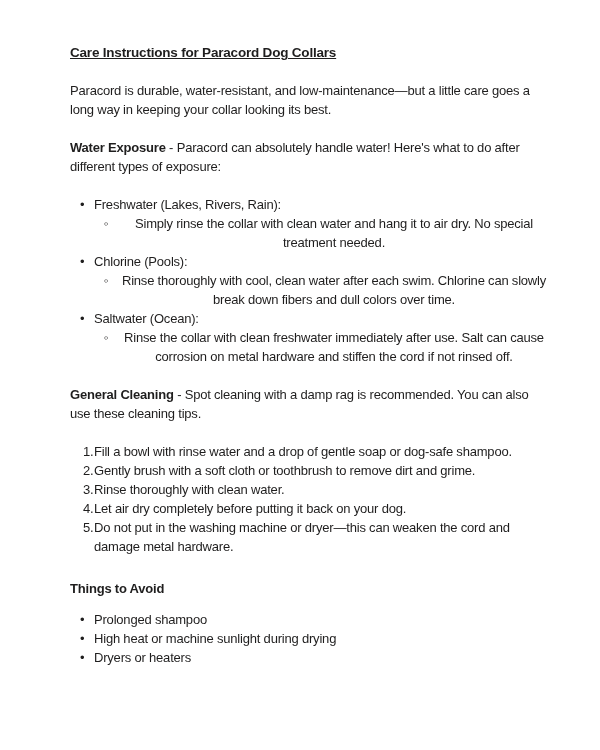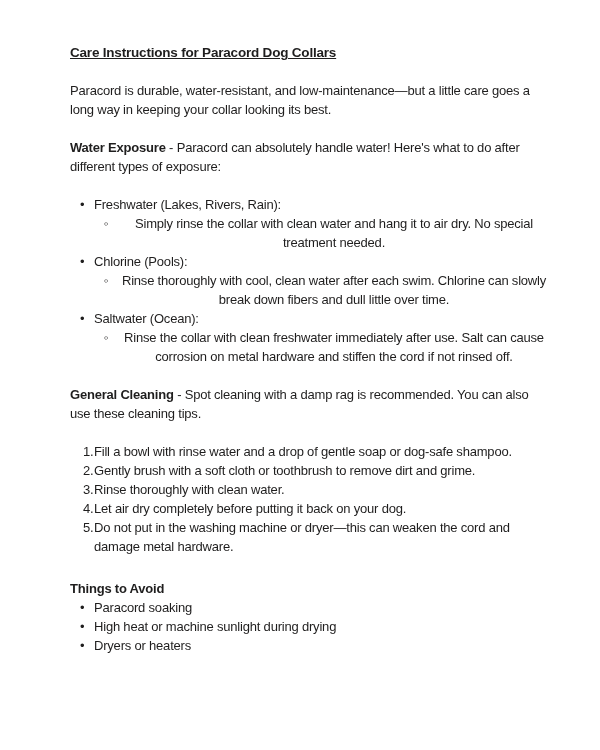--- a/index.html
+++ b/index.html
@@ -20,21 +20,21 @@
     font-size: 13.5px;
     font-weight: 700;
     text-decoration: underline;
     margin: 0 0 19px 0;
     letter-spacing: -0.2px;
   }
   p { margin: 0 0 19px 0; }
   p.tight { margin-bottom: 0; }
   .b { font-weight: 700; margin-top: 23px; }
 
-  ul, ol { margin: 0 0 19px 0; padding: 0 0 0 24px; list-style: none; }
+  ul, ol { margin: 12px 0 19px 0; padding: 0 0 0 24px; list-style: none; }
   li { position: relative; }
 
   ul.disc > li::before {
     content: "\2022";
     position: absolute; left: -14px; top: 0;
   }
   ul.circle { margin: 0; padding-left: 24px; text-align: center; }
   ul.circle > li::before {
     content: "\25E6";
     position: absolute; left: -14px; top: 0;
@@ -61,21 +61,21 @@
   <ul class="disc">
     <li>
       <span>Freshwater (Lakes, Rivers, Rain):</span>
       <ul class="circle">
         <li>Simply rinse the collar with clean water and hang it to air dry. No special treatment needed.</li>
       </ul>
     </li>
     <li>
       <span>Chlorine (Pools):</span>
       <ul class="circle">
-        <li>Rinse thoroughly with cool, clean water after each swim. Chlorine can slowly break down fibers and dull little over time.</li>
+        <li>Rinse thoroughly with cool, clean water after each swim. Chlorine can slowly break down fibers and dull colors over time.</li>
       </ul>
     </li>
     <li>
       <span>Saltwater (Ocean):</span>
       <ul class="circle">
         <li>Rinse the collar with clean freshwater immediately after use. Salt can cause corrosion on metal hardware and stiffen the cord if not rinsed off.</li>
       </ul>
     </li>
   </ul>
 
@@ -85,18 +85,18 @@
     <li>Fill a bowl with rinse water and a drop of gentle soap or dog-safe shampoo.</li>
     <li>Gently brush with a soft cloth or toothbrush to remove dirt and grime.</li>
     <li>Rinse thoroughly with clean water.</li>
     <li>Let air dry completely before putting it back on your dog.</li>
     <li>Do not put in the washing machine or dryer—this can weaken the cord and damage metal hardware.</li>
   </ol>
 
   <p class="b tight">Things to Avoid</p>
 
   <ul class="disc">
-    <li>Paracord soaking</li>
+    <li>Prolonged shampoo</li>
     <li>High heat or machine sunlight during drying</li>
     <li>Dryers or heaters</li>
   </ul>
 
 </div>
 
 </body></html>

